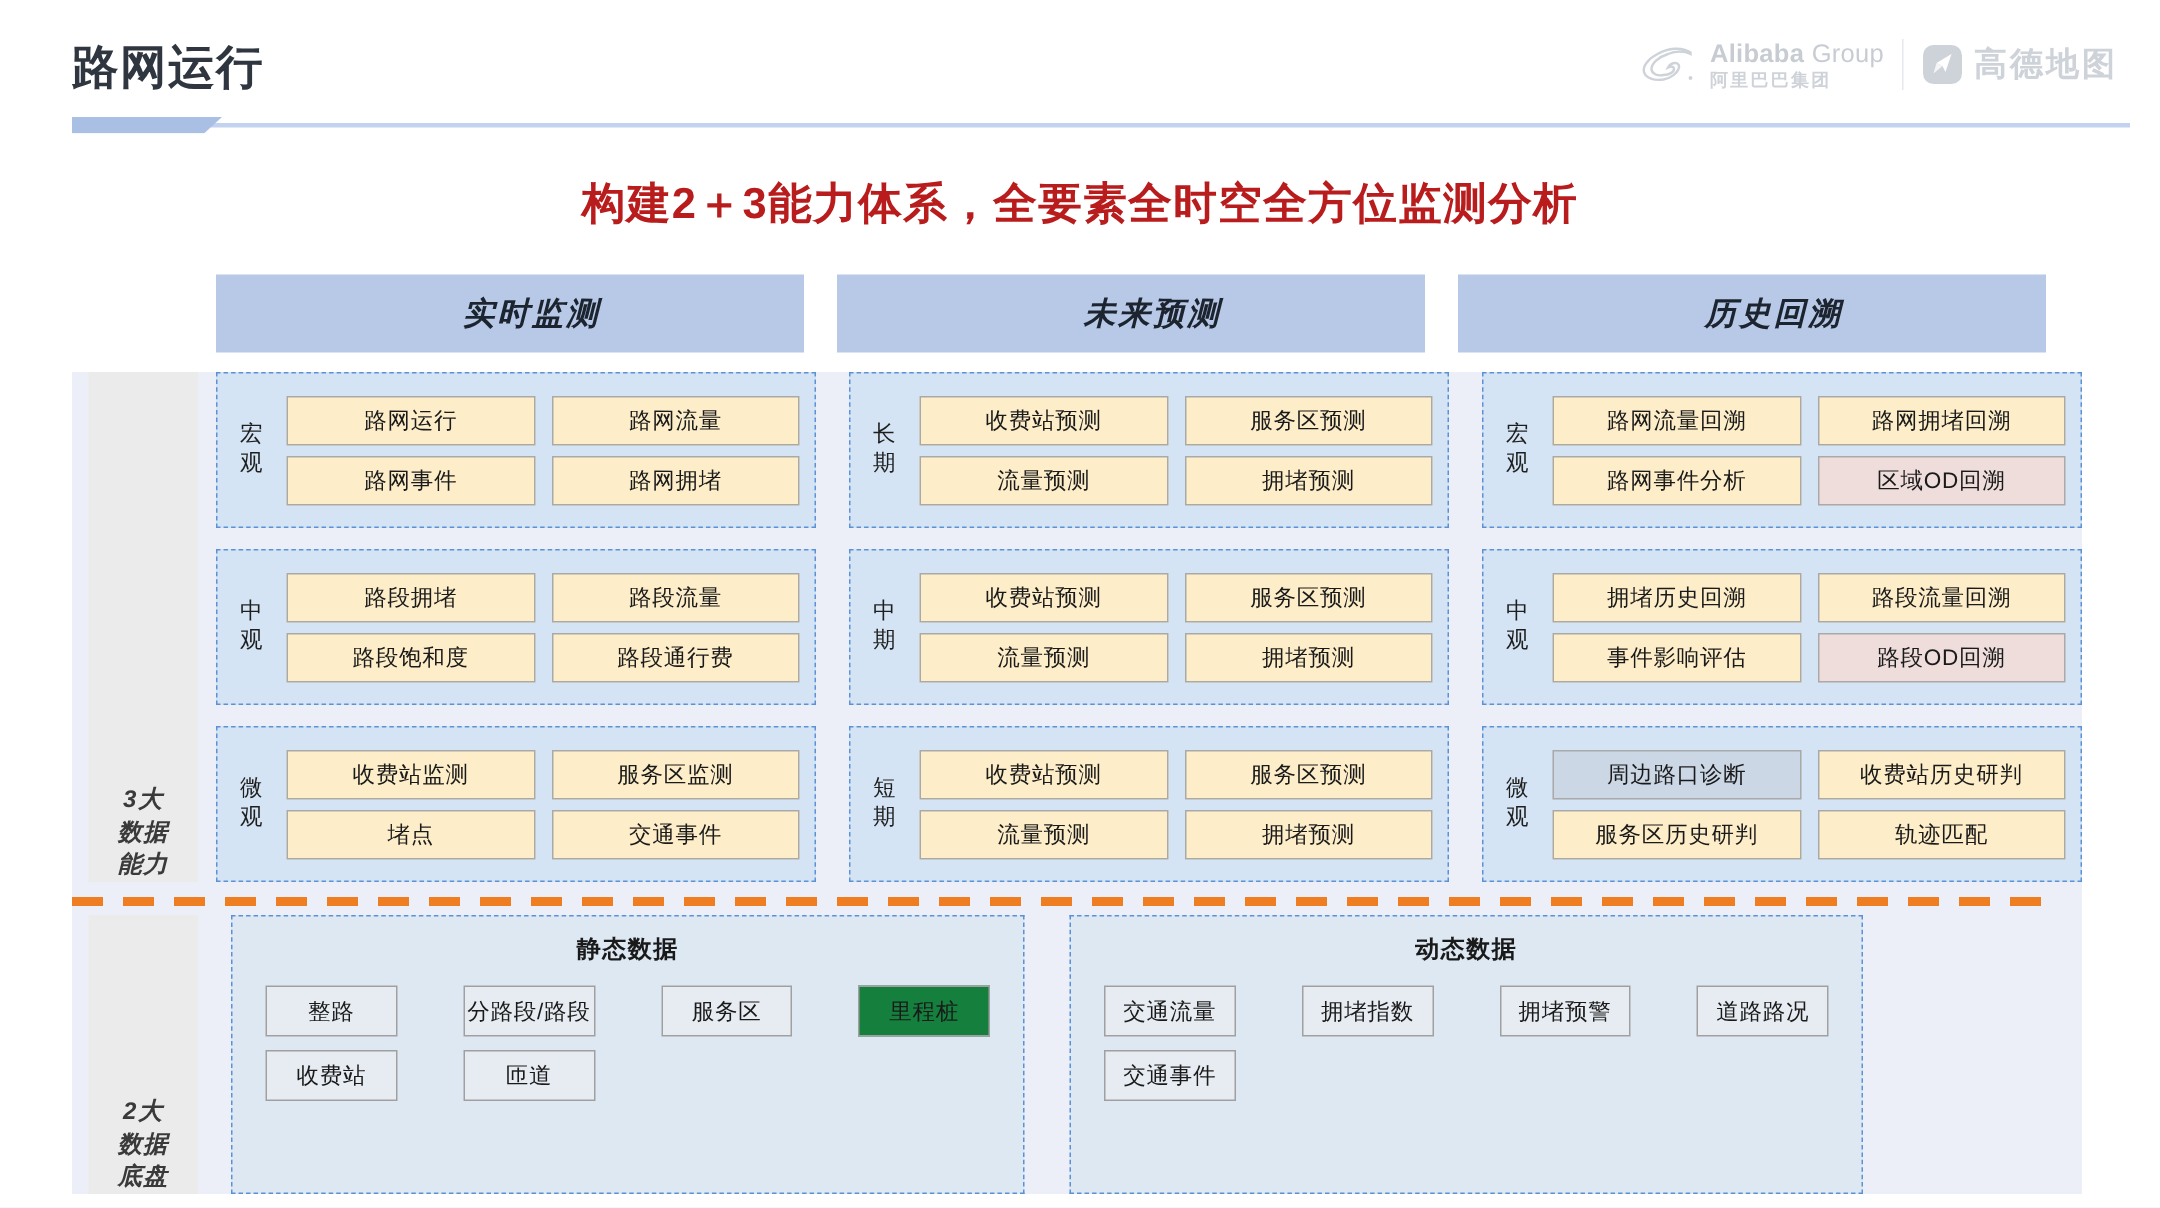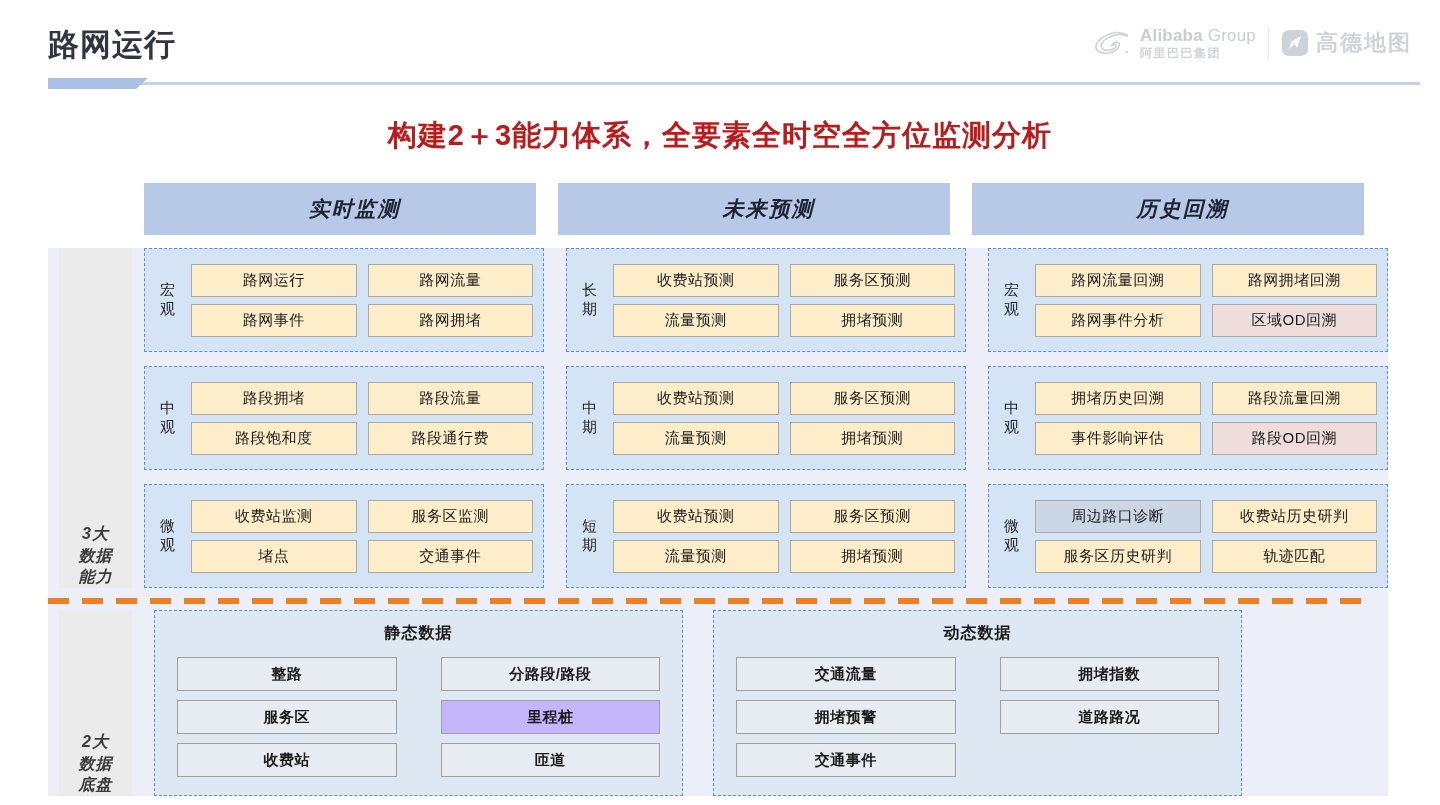--- a/index.html
+++ b/index.html
@@ -104,27 +104,27 @@
     display:flex;gap:30px;margin-left:10px;
   }
   .base-panel{
     flex:1;background:#dde8f3;border:1px dashed #5b92d6;
     box-sizing:border-box;padding:12px 22px 16px;
   }
   .base-title{
     text-align:center;font-size:16px;font-weight:bold;color:#1a1a1a;
     letter-spacing:1px;margin-bottom:13px;
   }
-  .base-cells{display:grid;grid-template-columns:repeat(2,1fr);gap:9px 44px;font-weight:bold;}
+  .base-cells{display:grid;grid-template-columns:repeat(4,1fr);gap:9px 44px;}
   .bcell{
     height:32px;display:flex;align-items:center;justify-content:center;
     background:#e2e7ee;border:1px solid #a0a0a0;
     font-size:15px;color:#1a1a1a;letter-spacing:.5px;
   }
-  .bcell.dim{background:#c4b5fd;}
+  .bcell.dim{background:#15803d;}
   .bcell.light{background:#e7ecf2;}
 </style>
 </head>
 <body>
 
 <div class="slide-header">
   <div class="slide-title">路网运行</div>
   <div class="accent-bar"></div>
   <div class="accent-chip"></div>
 

